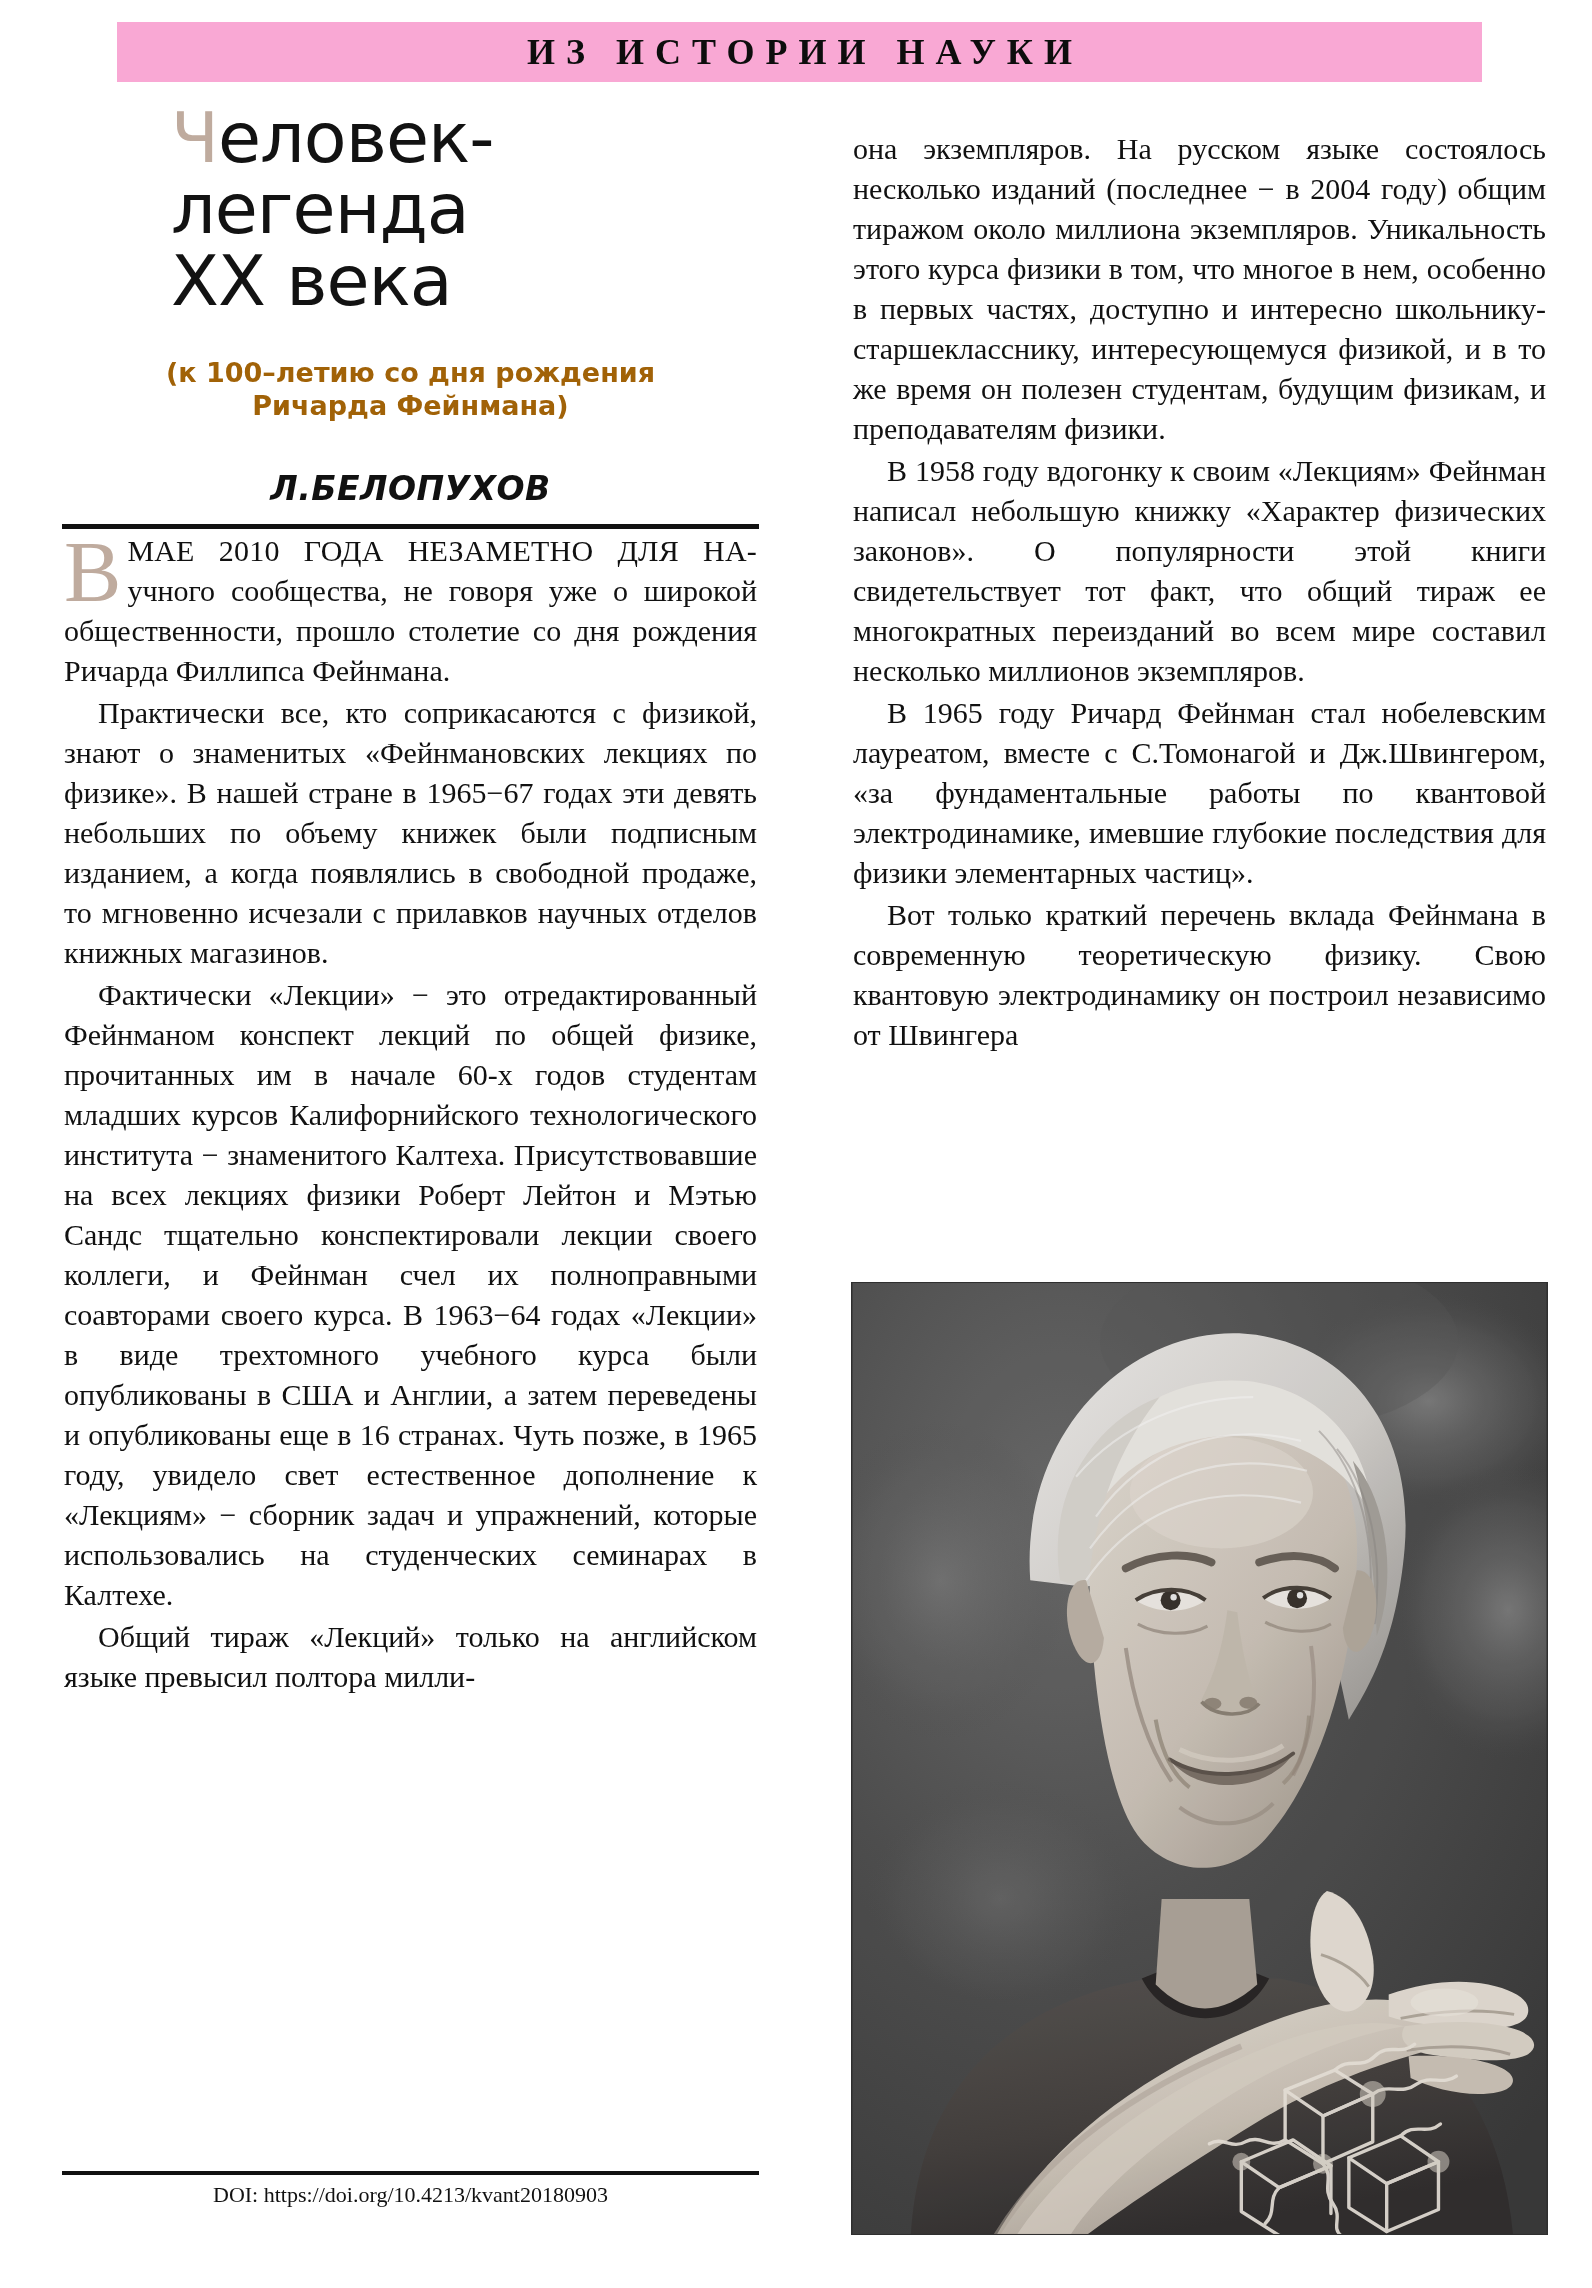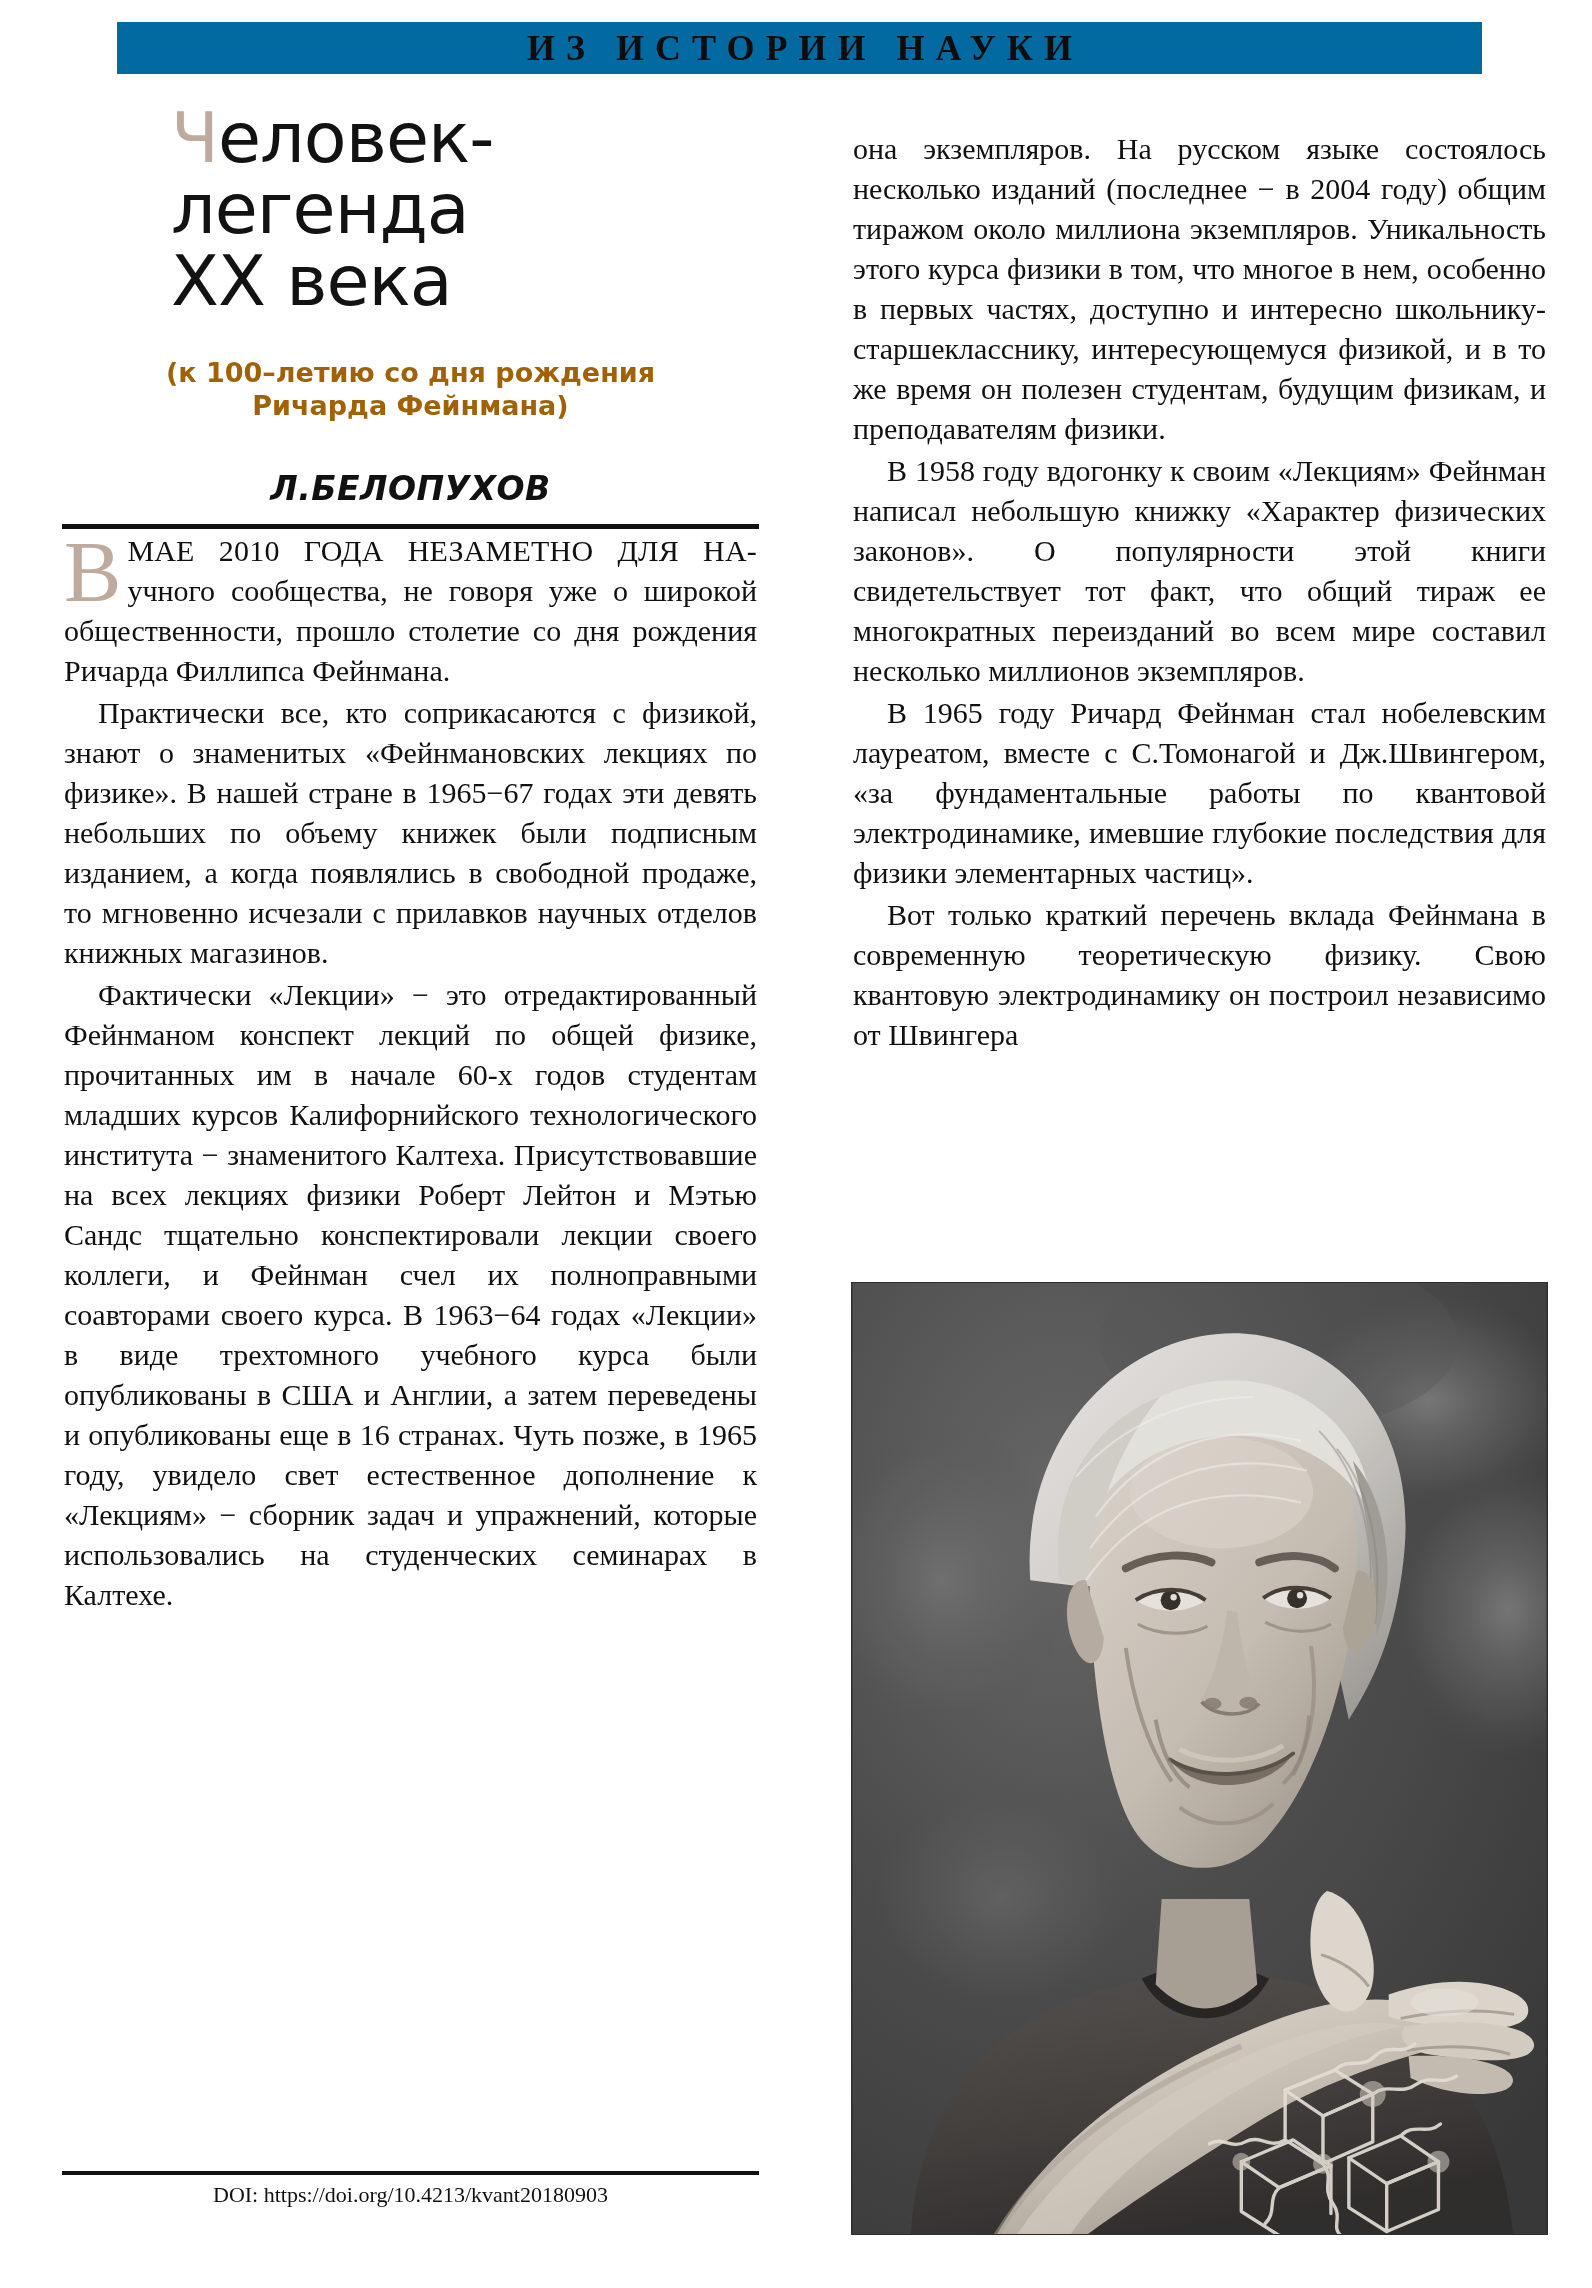--- a/index.html
+++ b/index.html
@@ -24,22 +24,22 @@
     width: 1592px;
     height: 2289px;
   }
 
   
   .banner {
     position: absolute;
     left: 117px;
     top: 22px;
     width: 1365px;
-    height: 52px;
-    background: #0369a1;
+    height: 60px;
+    background: #f9a8d4;
     display: flex;
     align-items: center;
     justify-content: center;
   }
   .banner-title {
     font-family: "Liberation Serif", "DejaVu Serif", serif;
     font-size: 36px;
     font-weight: 700;
     letter-spacing: 11px;
     color: #0d0d0d;
@@ -200,20 +200,21 @@
     <div class="byline">Л.БЕЛОПУХОВ</div>
 
     <div class="rule-heavy"></div>
 
     <div class="body-text">
 
       <p class="first lead"><span class="dropcap">В</span><span class="smallcaps">МАЕ 2010 ГОДА НЕЗАМЕТНО ДЛЯ НА-</span><span>учного сообщества, не говоря уже о широкой общественности, прошло столетие со дня рождения Ричарда Филлипса Фейнмана.</span></p>
 
       <p>Практически все, кто соприкасаются с физикой, знают о знаменитых «Фейнмановских лекциях по физике». В нашей стране в 1965−67 годах эти девять небольших по объему книжек были подписным изданием, а когда появлялись в свободной продаже, то мгновенно исчезали с прилавков научных отделов книжных магазинов.</p>
       <p>Фактически «Лекции» − это отредактированный Фейнманом конспект лекций по общей физике, прочитанных им в начале 60-х годов студентам младших курсов Калифорнийского технологического института − знаменитого Калтеха. Присутствовавшие на всех лекциях физики Роберт Лейтон и Мэтью Сандс тщательно конспектировали лекции своего коллеги, и Фейнман счел их полноправными соавторами своего курса. В 1963−64 годах «Лекции» в виде трехтомного учебного курса были опубликованы в США и Англии, а затем переведены и опубликованы еще в 16 странах. Чуть позже, в 1965 году, увидело свет естественное дополнение к «Лекциям» − сборник задач и упражнений, которые использовались на студенческих семинарах в Калтехе.</p>
+      <p>Общий тираж «Лекций» только на английском языке превысил полтора милли-</p>
     </div>
   </div>
 
   <div class="col-right">
     <div class="body-text">
       <p class="first">она экземпляров. На русском языке состоялось несколько изданий (последнее − в 2004 году) общим тиражом около миллиона экземпляров. Уникальность этого курса физики в том, что многое в нем, особенно в первых частях, доступно и интересно школьнику-старшекласснику, интересующемуся физикой, и в то же время он полезен студентам, будущим физикам, и преподавателям физики.</p>
       <p>В 1958 году вдогонку к своим «Лекциям» Фейнман написал небольшую книжку «Характер физических законов». О популярности этой книги свидетельствует тот факт, что общий тираж ее многократных переизданий во всем мире составил несколько миллионов экземпляров.</p>
       <p>В 1965 году Ричард Фейнман стал нобелевским лауреатом, вместе с С.Томонагой и Дж.Швингером, «за фундаментальные работы по квантовой электродинамике, имевшие глубокие последствия для физики элементарных частиц».</p>
       <p>Вот только краткий перечень вклада Фейнмана в современную теоретическую физику. Свою квантовую электродинамику он построил независимо от Швингера</p>
     </div>

